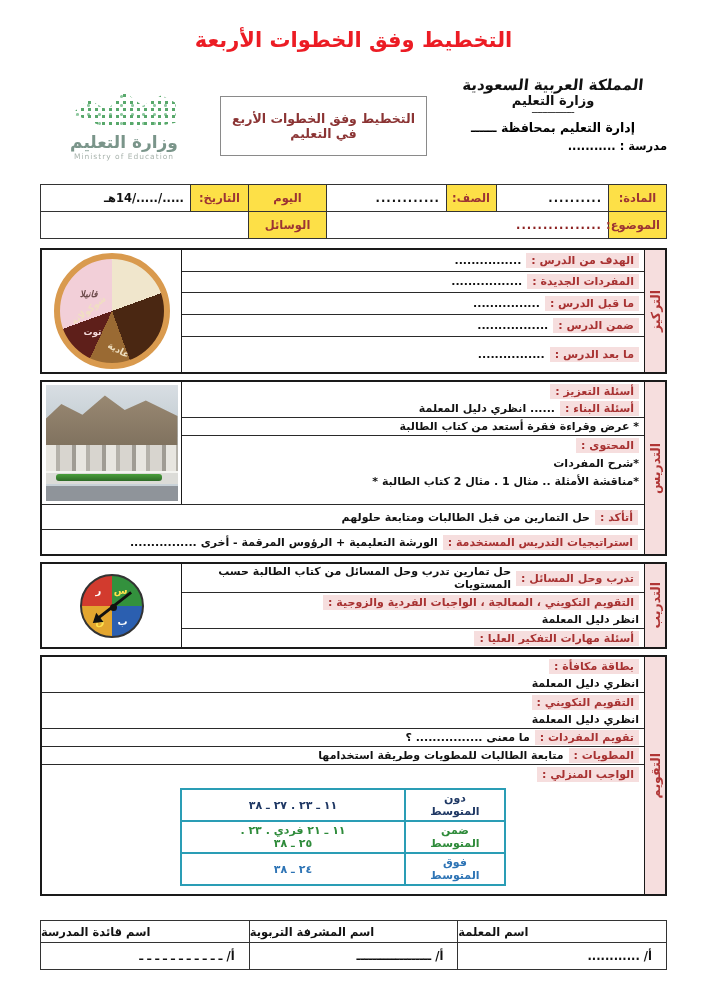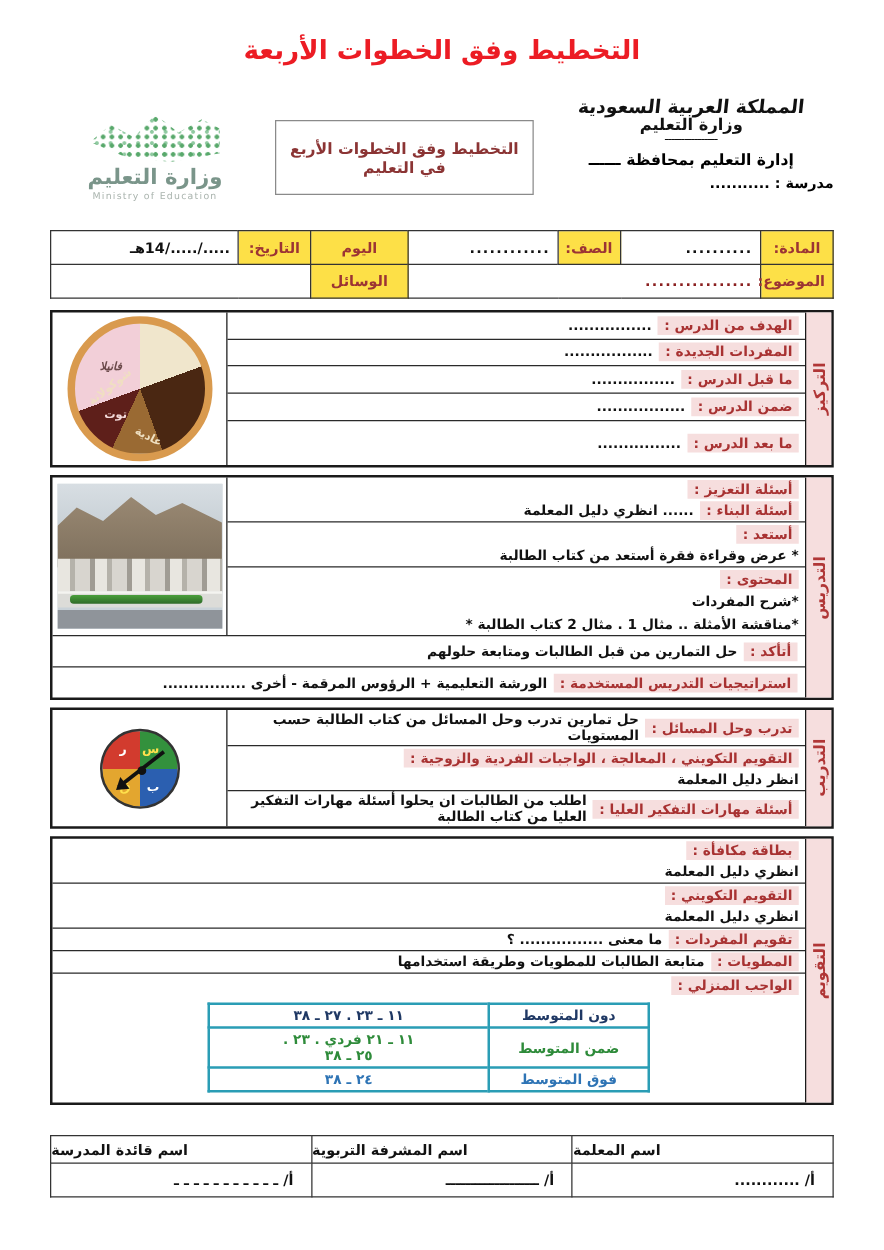--- a/index.html
+++ b/index.html
@@ -90,21 +90,21 @@
   .sl-2 { bottom:9px; left:14px; color:#ffe14d; }
   .sl-3 { bottom:9px; right:14px; }
   .sp-arrow { position:absolute; top:29px; left:8px; width:46px; height:3px; background:#111; transform:rotate(-38deg); }
   .sp-arrow::before { content:""; position:absolute; left:-9px; top:-4.5px; border:6px solid transparent; border-right:9px solid #111; }
   .sp-dot { position:absolute; top:28px; left:28px; width:7px; height:7px; border-radius:50%; background:#111; }
 
   
   .hw-wrap { display:flex; justify-content:center; padding:5px 0 8px; }
   .hw-table { border-collapse:collapse; }
   .hw-table td { border:2px solid #2a9db5; font-size:11px; font-weight:bold; padding:2px 12px; text-align:center; }
-  .hw-level { width:128px; }
+  .hw-level { width:100px; }
   .hw-range { width:224px; white-space:pre-line; }
   .lv0 { color:#1f3864; } .lv1 { color:#2e8b3a; } .lv2 { color:#2e74b5; }
 
   
   .sig-table { width:100%; border-collapse:collapse; margin-top:24px; table-layout:fixed; }
   .sig-table td { border:1px solid #333; font-size:11.5px; font-weight:bold; color:#111; }
   .sig-title { text-align:left; height:22px; }
   .sig-val { height:27px; text-align:right; padding-right:14px; letter-spacing:1px; }
 </style>
 </head>
@@ -208,23 +208,20 @@
     <div class="sec-body">
       <div class="with-img">
         <div class="rows">
           <div class="row">
             <span class="chip">أسئلة التعزيز :</span>
           </div>
           <div class="row sep">
             <span class="chip">أسئلة البناء :</span>
             <span class="rval">......  انظري دليل المعلمة</span>
           </div>
-          <div class="row">
-            <span class="chip">أستعد :</span>
-          </div>
           <div class="row sep">
             <span class="rval">* عرض وقراءة فقرة أستعد من كتاب الطالبة</span>
           </div>
           <div class="row">
             <span class="chip">المحتوى :</span>
           </div>
           <div class="row">
             <span class="rval">*شرح المفردات</span>
           </div>
           <div class="row">
@@ -265,21 +262,20 @@
             <span class="rval">حل تمارين تدرب وحل المسائل من كتاب الطالبة حسب المستويات</span>
           </div>
           <div class="row">
             <span class="chip">التقويم التكويني ، المعالجة ، الواجبات الفردية والزوجية :</span>
           </div>
           <div class="row sep">
             <span class="rval">انظر دليل المعلمة</span>
           </div>
           <div class="row">
             <span class="chip">أسئلة مهارات التفكير العليا :</span>
-            <span class="rval">اطلب من الطالبات ان يحلوا أسئلة مهارات التفكير العليا من كتاب الطالبة</span>
           </div>
         </div>
         <div class="img-cell">
           <div class="spinner">
             <span class="sl sl-0">س</span>
             <span class="sl sl-1">ر</span>
             <span class="sl sl-2">ق</span>
             <span class="sl sl-3">ب</span>
             <div class="sp-arrow"></div>
             <div class="sp-dot"></div>

